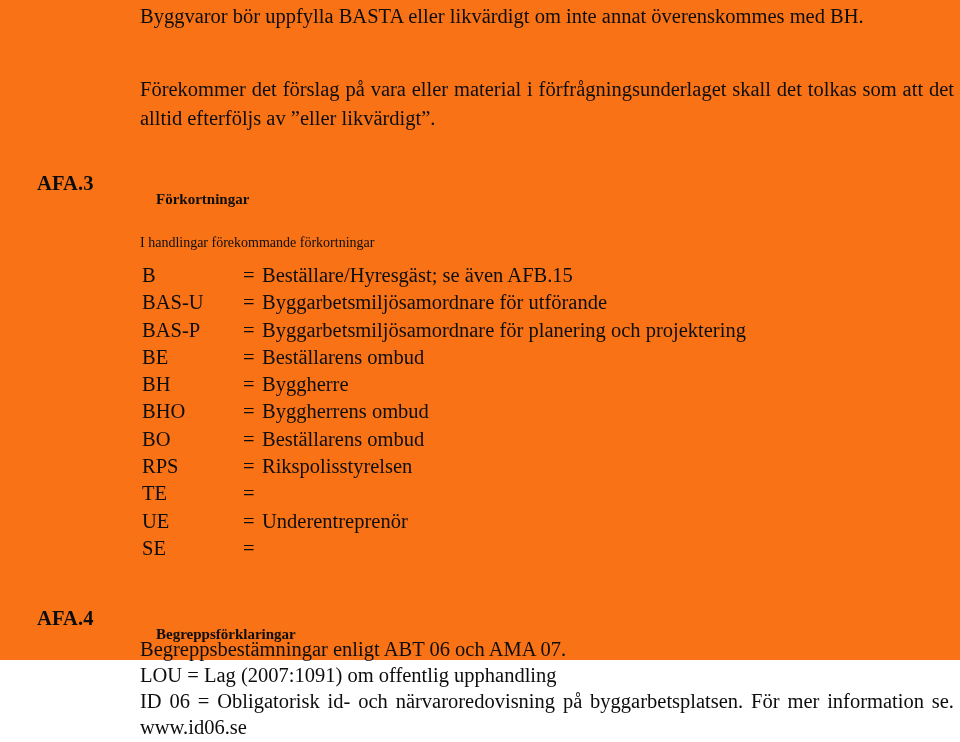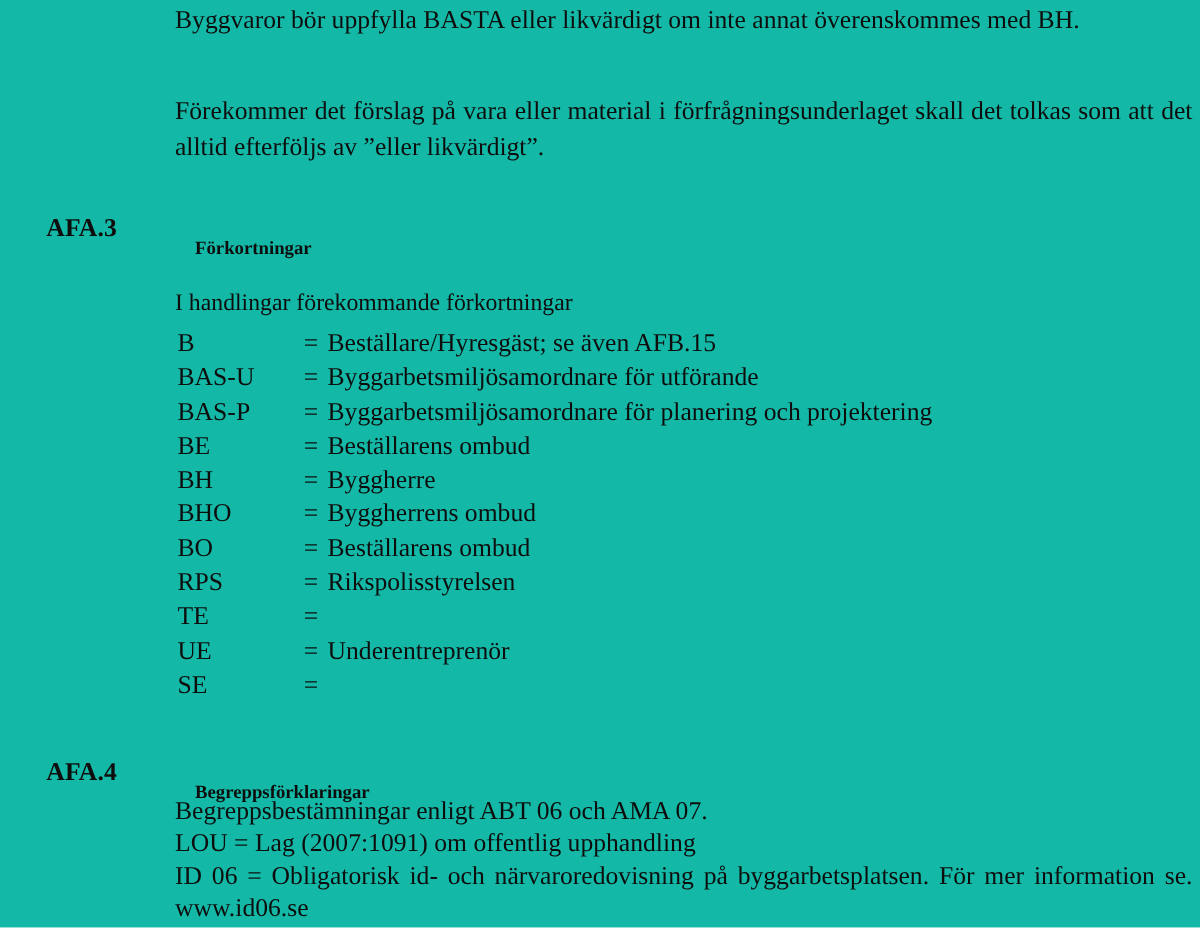--- a/index.html
+++ b/index.html
@@ -13,22 +13,22 @@
     height: 742px;
     overflow: hidden;
     font-family: "Liberation Serif", "DejaVu Serif", serif;
     color: #0d0d0d;
     -webkit-font-smoothing: antialiased;
   }
 
   .page {
     position: relative;
     width: 960px;
-    height: 742px;
-    background: #14b8a6;
+    height: 660px;
+    background: #f97316;
   }
 
   
   .row {
     position: absolute;
     left: 0;
     width: 960px;
     display: block;
   }
   .code-col {
@@ -62,21 +62,21 @@
   }
 
   .heading {
     font-weight: bold;
     font-size: 15px;
     line-height: 27px;
     margin: 16px;
     white-space: nowrap;
   }
   .subtext {
-    font-size: 19px;
+    font-size: 14px;
     line-height: 28px;
     margin: 0;
     white-space: nowrap;
   }
 
   
   .abbr-list {
     position: absolute;
     left: 142px;
     top: 262px;

